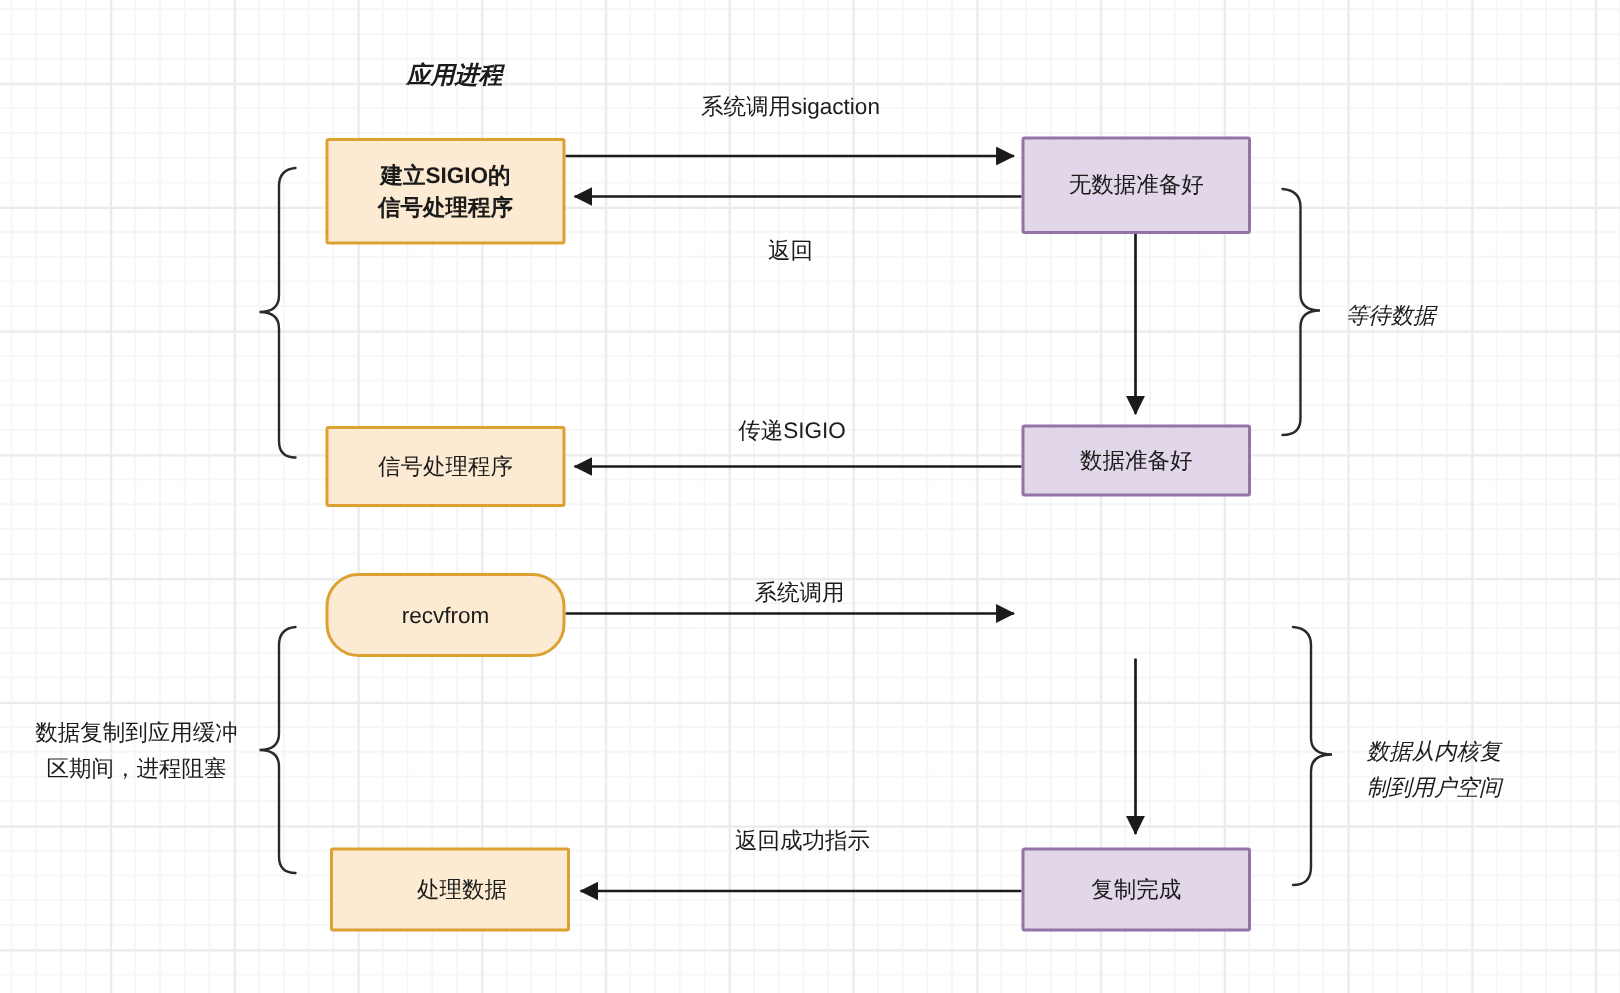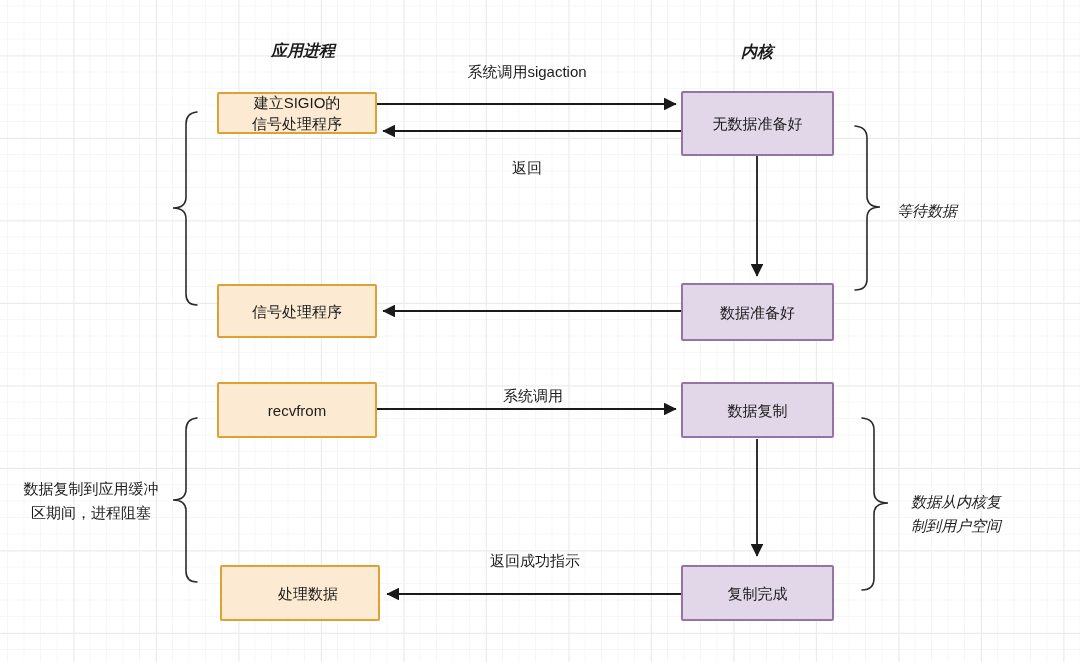--- a/index.html
+++ b/index.html
@@ -54,35 +54,34 @@
     <path d="M757,147 V276" stroke="#1a1a1a" stroke-width="1.8" fill="none" marker-end="url(#arrowhead)"></path>
     <path d="M757,439 V556" stroke="#1a1a1a" stroke-width="1.8" fill="none" marker-end="url(#arrowhead)"></path>
 
     <path d="M197,112 Q186,113 186,124 L186,197 Q186,208 173,208 Q186,208 186,219 L186,294 Q186,305 197,305" stroke="#2a2a2a" stroke-width="1.6" fill="none" stroke-linecap="round"></path>
     <path d="M855,126 Q867,127 867,138 L867,196 Q867,207 880,207 Q867,207 867,218 L867,279 Q867,290 855,290" stroke="#2a2a2a" stroke-width="1.6" fill="none" stroke-linecap="round"></path>
     <path d="M197,418 Q186,419 186,430 L186,489 Q186,500 173,500 Q186,500 186,511 L186,571 Q186,582 197,582" stroke="#2a2a2a" stroke-width="1.6" fill="none" stroke-linecap="round"></path>
     <path d="M862,418 Q874,419 874,430 L874,492 Q874,503 888,503 Q874,503 874,514 L874,578 Q874,590 862,590" stroke="#2a2a2a" stroke-width="1.6" fill="none" stroke-linecap="round"></path>
   </svg>
 
   <div class="hdr" style="left:203px;top:41px;width:200px;">应用进程</div>
-  <div class="hdr" style="left:657px;top:42px;width:200px;">内核</div>
 
-  <div class="box app" style="left:217px;top:92px;width:160px;height:42px;">建立SIGIO的
+  <div class="box app" style="left:217px;top:92px;width:160px;height:71px;font-weight:bold;">建立SIGIO的
 信号处理程序</div>
   <div class="box app" style="left:217px;top:284px;width:160px;height:54px;">信号处理程序</div>
-  <div class="box app" style="left:217px;top:382px;width:160px;height:56px;">recvfrom</div>
+  <div class="box app" style="left:217px;top:382px;width:160px;height:56px;border-radius:22px;">recvfrom</div>
   <div class="box app" style="left:220px;top:565px;width:160px;height:56px;padding-left:16px;">处理数据</div>
 
   <div class="box kernel" style="left:681px;top:91px;width:153px;height:65px;">无数据准备好</div>
-  <div class="box kernel" style="left:681px;top:283px;width:153px;height:58px;">数据准备好</div>
-  <div class="box kernel" style="left:681px;top:382px;width:153px;height:56px;">数据复制</div>
+  <div class="box kernel" style="left:681px;top:283px;width:153px;height:48px;">数据准备好</div>
   <div class="box kernel" style="left:681px;top:565px;width:153px;height:56px;">复制完成</div>
 
   <div class="lbl" style="left:427px;top:60px;width:200px;">系统调用sigaction</div>
   <div class="lbl" style="left:477px;top:156px;width:100px;">返回</div>
+  <div class="lbl" style="left:428px;top:276px;width:200px;">传递SIGIO</div>
   <div class="lbl" style="left:433px;top:384px;width:200px;">系统调用</div>
   <div class="lbl" style="left:435px;top:549px;width:200px;">返回成功指示</div>
 
   <div class="lbl left-align" style="left:897px;top:199px;width:90px;">等待数据</div>
   <div class="lbl" style="left:5px;top:477px;width:172px;">数据复制到应用缓冲
 区期间，进程阻塞</div>
   <div class="lbl left-align" style="left:911px;top:479px;width:110px;margin-top:11px;">数据从内核复
 制到用户空间</div>
 
 </div>

